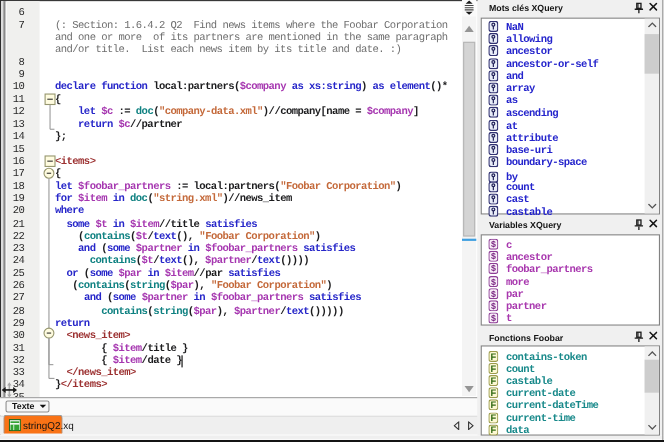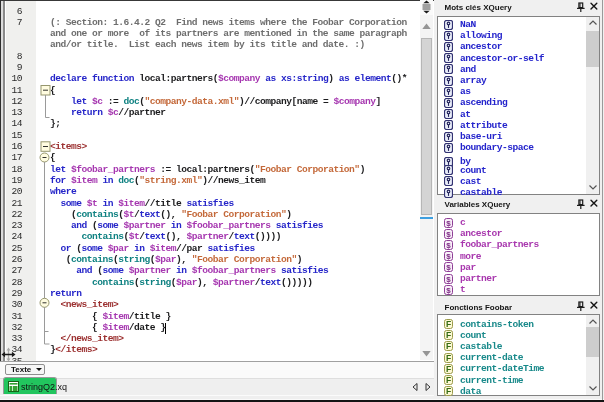--- a/index.html
+++ b/index.html
@@ -9,40 +9,40 @@
 .eb3{position:absolute;left:3px;top:1px;width:2px;height:376px;background:#8a8a8a}
 #gutter{position:absolute;left:6px;top:1px;width:30px;height:360px;background:#f0f0ee}
 pre{margin:0;font-family:"Liberation Mono",monospace;font-size:9.6px;letter-spacing:-0.51px;line-height:11.3px}
 #nums{position:absolute;left:2px;top:5.5px;width:20px;text-align:right;color:#2a2a2a;font-weight:400;letter-spacing:-0.51px}
 #code{position:absolute;left:50px;top:5.5px;color:#1c1c1e;font-weight:700}
 .k{color:#2626c9}
 .v{color:#a637b0}
 .s{color:#c4693a}
 .f{color:#0e8181}
 .t{color:#9c3131}
-.c{color:#6e6e6e;font-weight:700}
+.c{color:#6e6e6e;font-weight:400}
 #foldsvg{position:absolute;left:0;top:0}
 .caret{position:absolute;left:165px;top:322.5px;width:1px;height:11px;background:#000}
 
 #vsb{position:absolute;left:420px;top:0;width:13px;height:360px;background:#f4f4f4}
 #vsplit{position:absolute;left:420px;top:0;width:13px;height:15px;background:#fafafa}
 #vthumb{position:absolute;left:421px;top:38px;width:11px;height:177px;background:#d4d4d4;border:1px solid #b6b6b6;box-sizing:border-box}
 #vblue{position:absolute;left:420px;top:217px;width:13px;height:2px;background:#3e9fe0}
 
 #tstrip{position:absolute;left:0;top:361px;width:434px;height:17px;background:#fafafa;border-top:1px solid #a0a0a0;box-sizing:border-box}
 #ttab{position:absolute;left:5px;top:364px;width:40px;height:11px;background:#f6f6f6;border:1px solid #8f8f8f;border-radius:2px;font-size:8px;font-weight:700;color:#111;line-height:10px;padding-left:5px;box-sizing:border-box}
 #tabbar{position:absolute;left:0;top:378px;width:434px;height:17px;background:#efefef;border-top:1px solid #dedede;box-sizing:border-box}
-#dtab{position:absolute;left:3px;top:377px;width:54px;height:17px;background:#22c55e;border:1px solid #9a9a9a;border-bottom:none;border-radius:3px 3px 0 0;box-sizing:border-box}
+#dtab{position:absolute;left:3px;top:377px;width:54px;height:17px;background:#f97316;border:1px solid #9a9a9a;border-bottom:none;border-radius:3px 3px 0 0;box-sizing:border-box}
 #dtab span{position:absolute;left:17px;top:3.5px;font-size:9px;color:#111}
 #darkband{position:absolute;left:0;top:395px;width:604px;height:7px;background:#efefef}
 
 #panels{position:absolute;left:434px;top:0;width:170px;height:396px;background:#f0f0f0}
 .ptitle{position:absolute;left:10px;font-size:8px;font-weight:700;color:#141414}
 .plist{position:absolute;left:3px;width:163px;background:#fff;border:1px solid #828282;box-sizing:border-box;overflow:hidden}
-.row{position:absolute;left:6px;height:11.2px;display:flex;align-items:center}
+.row{position:absolute;left:6px;height:11.2px;display:flex;}
 .row svg{margin-right:7px}
 .rt{font-family:"Liberation Mono",monospace;font-size:9.6px;letter-spacing:-0.51px;font-weight:700}
 .bk{color:#2424cc}.bv{color:#a837ae}.bf{color:#18898a}
 .lsb{position:absolute;right:1px;width:13px;background:#f0f0f0}
 .lthumb{position:absolute;right:1px;width:13px;background:#cdcdcd}
 .pin{position:absolute}
 </style></head>
 <body>
 <div id="editor"></div>
 <div style="position:absolute;left:0;top:0;width:604px;height:1px;background:#383838"></div>

